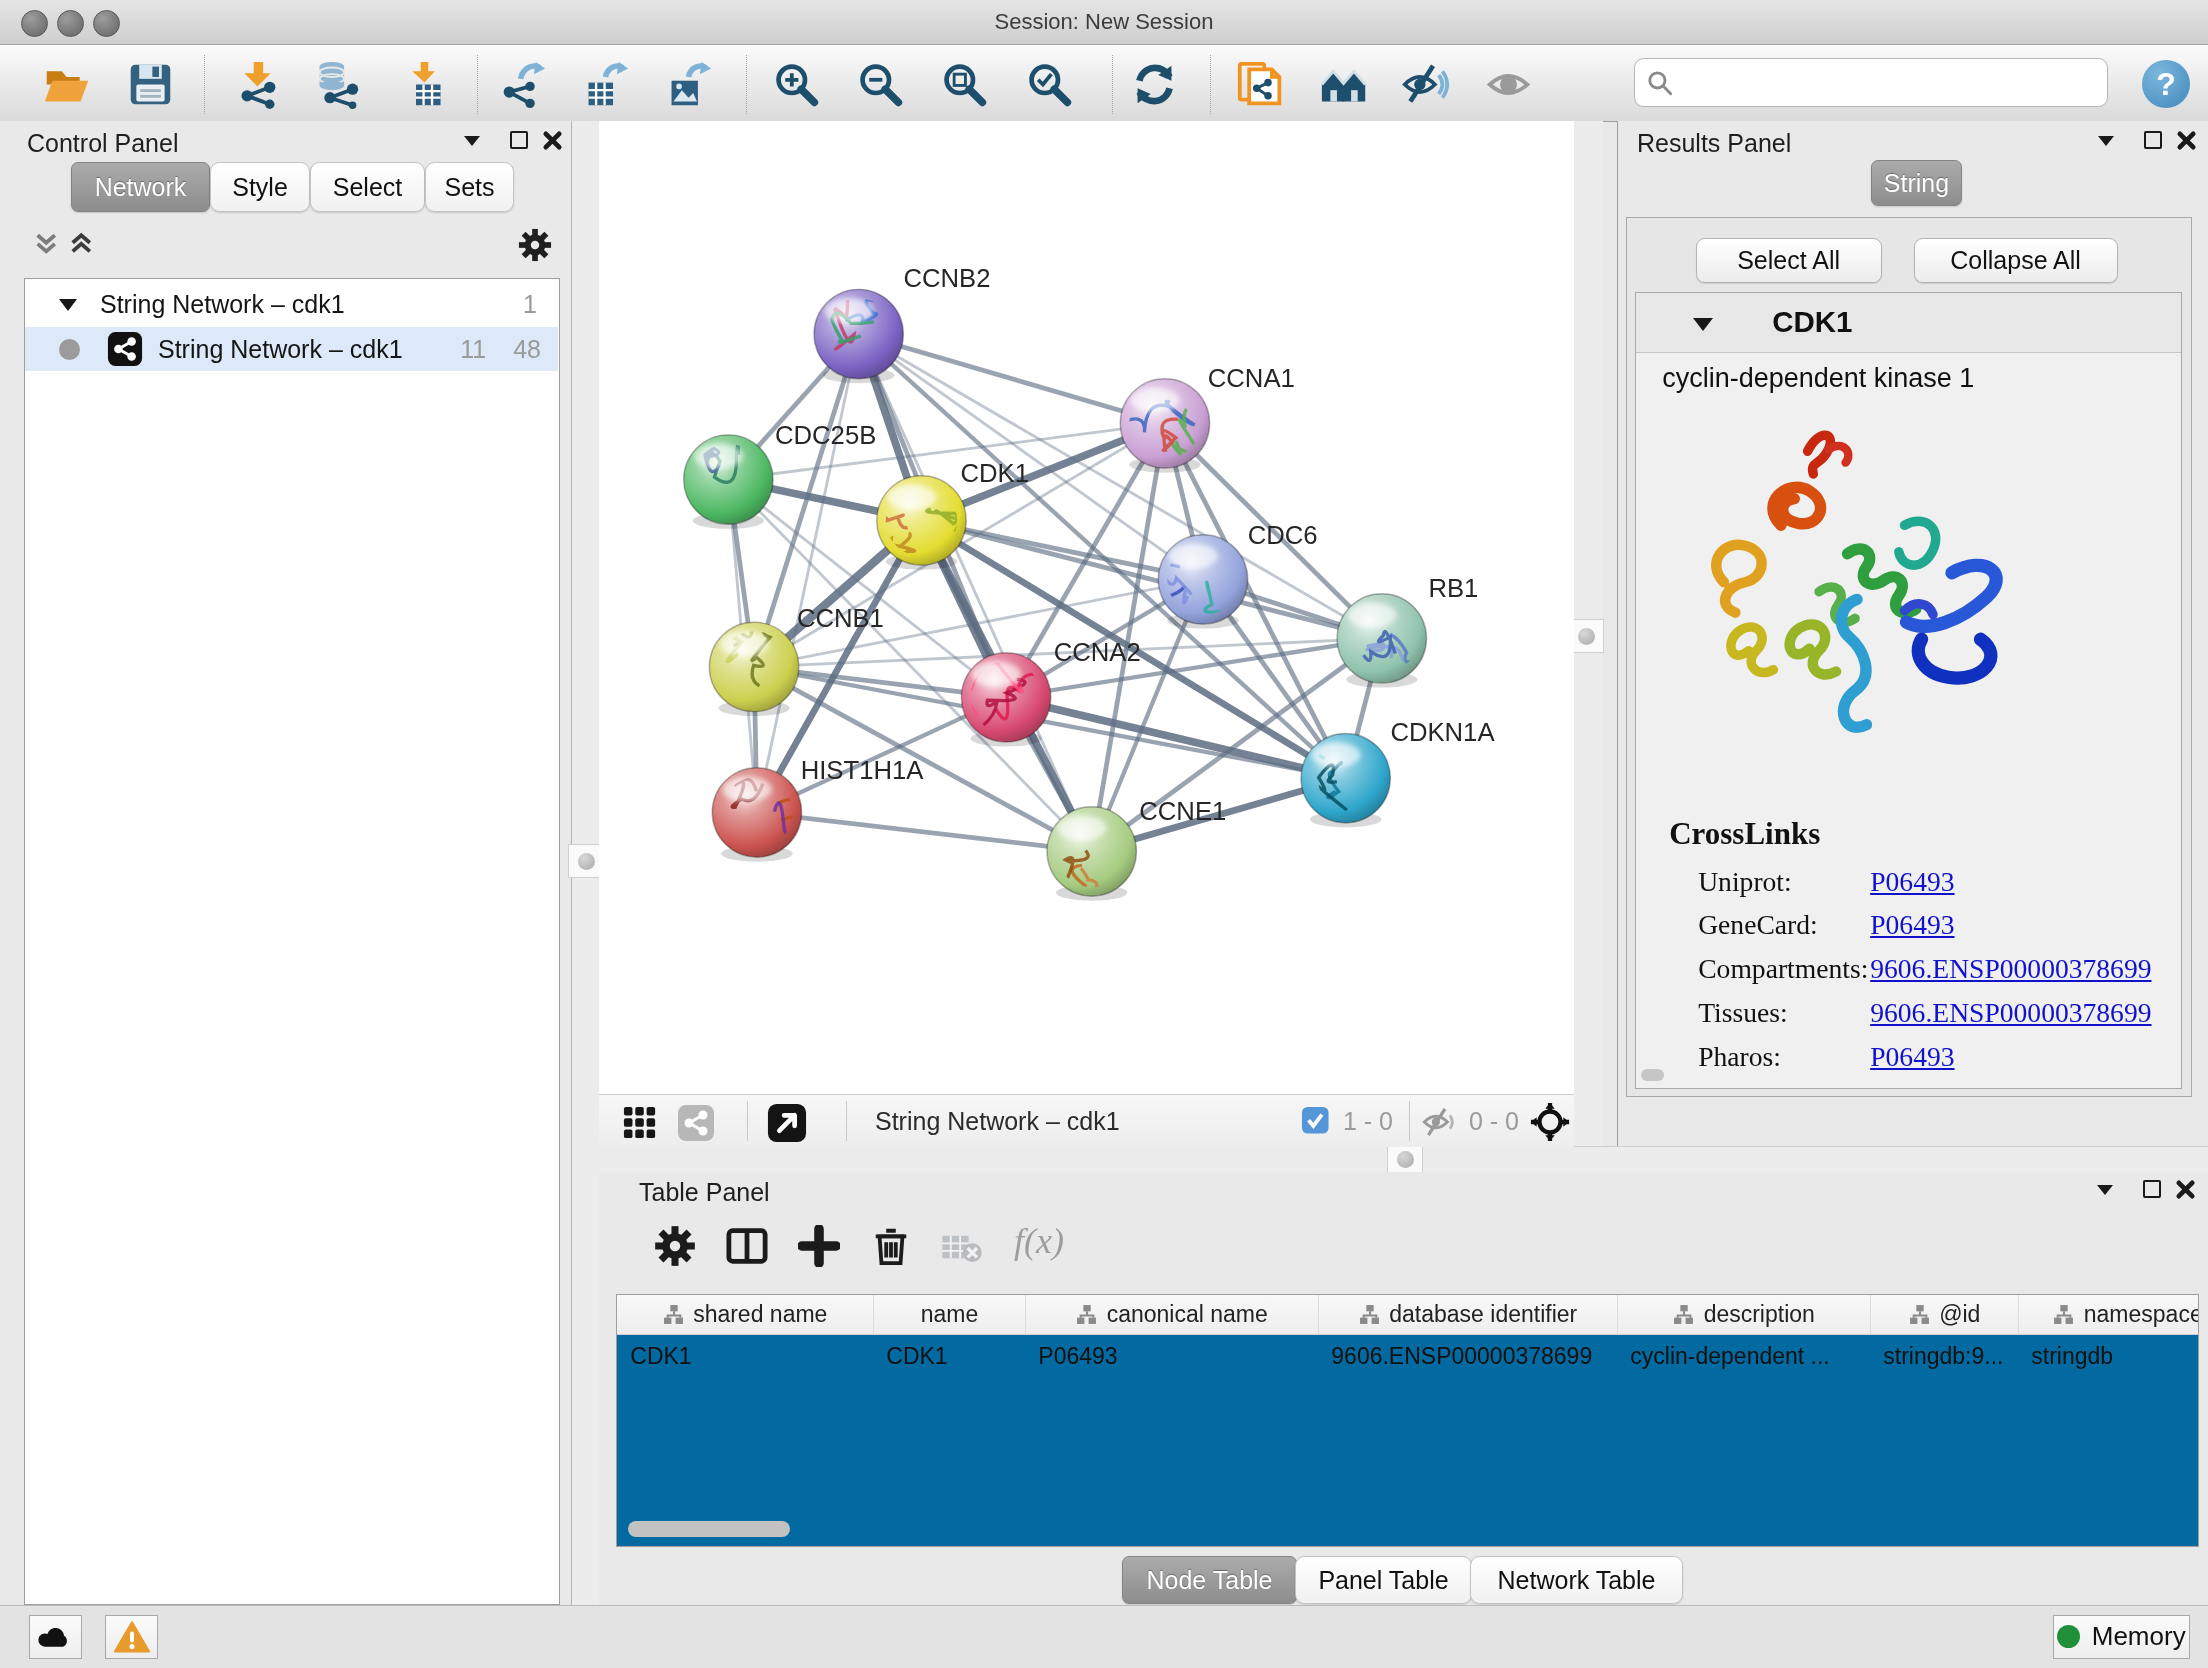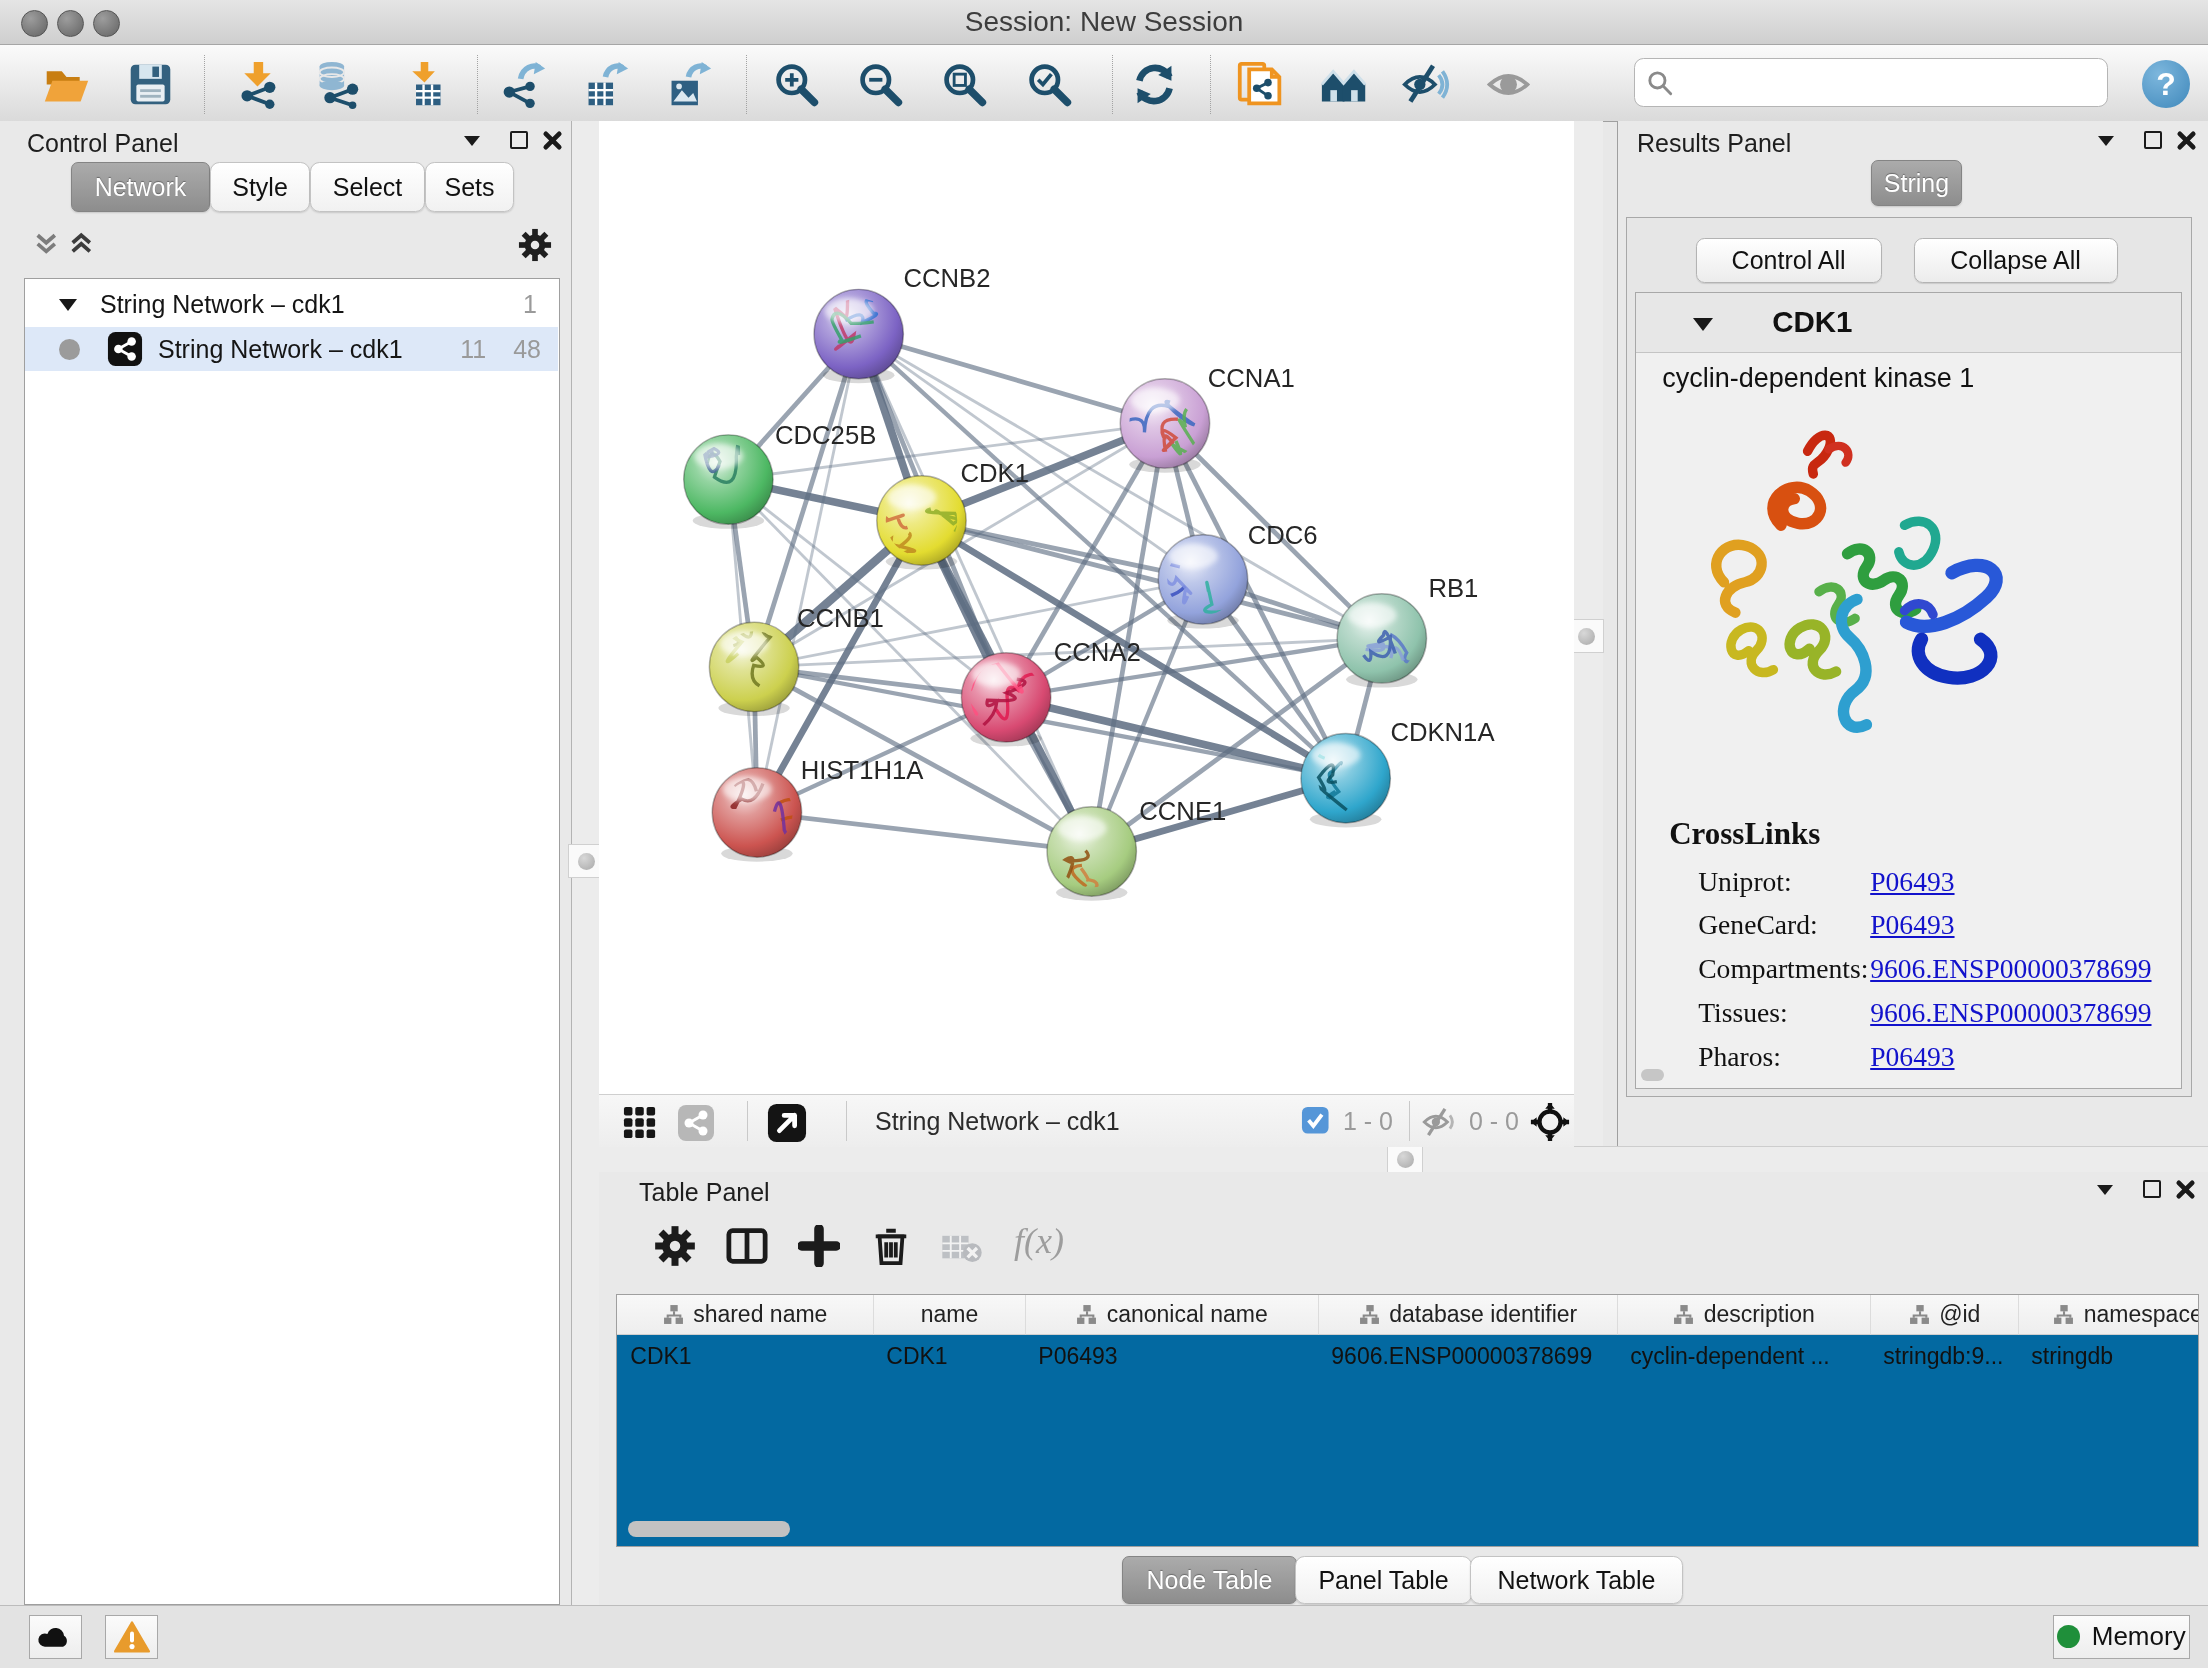--- a/index.html
+++ b/index.html
@@ -1,21 +1,21 @@
 <!DOCTYPE html>
 <html style="font-size:15px"><head>
 <meta charset="utf-8">
 <style>
   html,body{margin:0;padding:0;background:#e8e8e8;font-family:"Liberation Sans",sans-serif;}
   #page{position:relative;width:2208px;height:1668px;overflow:hidden;background:#e8e8e8;-webkit-font-smoothing:antialiased;}
   .abs{position:absolute;}
   
   #titlebar{left:0;top:0;width:2208px;height:44px;background:linear-gradient(#e5e5e5,#cfcfcf);border-bottom:1px solid #a6a6a6;}
   .tlight{top:9.5px;width:25px;height:25px;border-radius:50%;background:radial-gradient(circle at 35% 30%,#9d9d9d,#636363);border:1px solid #555;}
-  #wtitle{left:0;top:0;width:100%;height:44px;display:flex;align-items:center;justify-content:center;font-size:28px;color:#3d3d3d;}
+  #wtitle{left:0;top:0;width:100%;height:44px;display:flex;align-items:center;justify-content:center;font-size:22px;color:#3d3d3d;}
   
   #toolbar{left:0;top:45px;width:2208px;height:76px;background:linear-gradient(#fbfbfb,#dadada);border-bottom:1px solid #9f9f9f;}
   .tbtn{top:11.4px;width:61px;height:57px;display:flex;align-items:center;justify-content:center;}
   .tsep{top:9.5px;width:0;height:59px;border-left:1.9px dotted #a3a3a3;}
   #searchbox{left:1634px;top:13.3px;width:474px;height:49px;background:#fff;border:1px solid #b5b5b5;border-radius:9.5px;display:flex;align-items:center;padding-left:11.4px;box-sizing:border-box;}
   #searchbox input{border:none;outline:none;font-size:25px;flex:1;background:transparent;font-family:"Liberation Sans",sans-serif;}
   #helpbtn{left:2142px;top:15px;width:48px;height:48px;border-radius:50%;background:radial-gradient(circle at 35% 30%,#7db7dd,#3f88bb);color:#fff;font-size:32px;font-weight:bold;display:flex;align-items:center;justify-content:center;}
   
   .panel-title{font-size:25px;color:#1e1e1e;}
   .wicon-tri{width:0;height:0;border-left:8.6px solid transparent;border-right:8.6px solid transparent;border-top:10.5px solid #1a1a1a;}
@@ -618,21 +618,21 @@
     <div class="abs wicon-sq" style="left:526px;top:9.5px"></div>
     <svg class="abs" style="left:558px;top:8.6px" width="21" height="21" viewBox="0 0 22 22">
       <path d="M4 4 L18 18 M18 4 L4 18" stroke="#1a1a1a" stroke-width="5" stroke-linecap="round"></path>
     </svg>
     <div class="abs tab sel" style="left:253px;top:39px;width:89px;height:44px">
         <span>String</span>
       </div>
 
     <div class="abs" id="res-outer">
       <div class="abs pushbtn" style="left:69px;top:20px;width:184px;height:43px">
-          <span>Control All</span>
+          <span>Select All</span>
         </div>
       <div class="abs pushbtn" style="left:287px;top:20px;width:202px;height:43px">
           <span>Collapse All</span>
         </div>
 
       <div class="abs" id="res-inner">
         <div class="abs" id="cdk1-head">
           <div class="abs" style="left:57px;top:25px;width:0;height:0;border-left:10.5px solid transparent;border-right:10.5px solid transparent;border-top:13.3px solid #181818"></div>
           <div class="abs" style="left:136px;top:12.4px;font-size:29.5px;font-weight:bold;color:#111">CDK1</div>
         </div>

